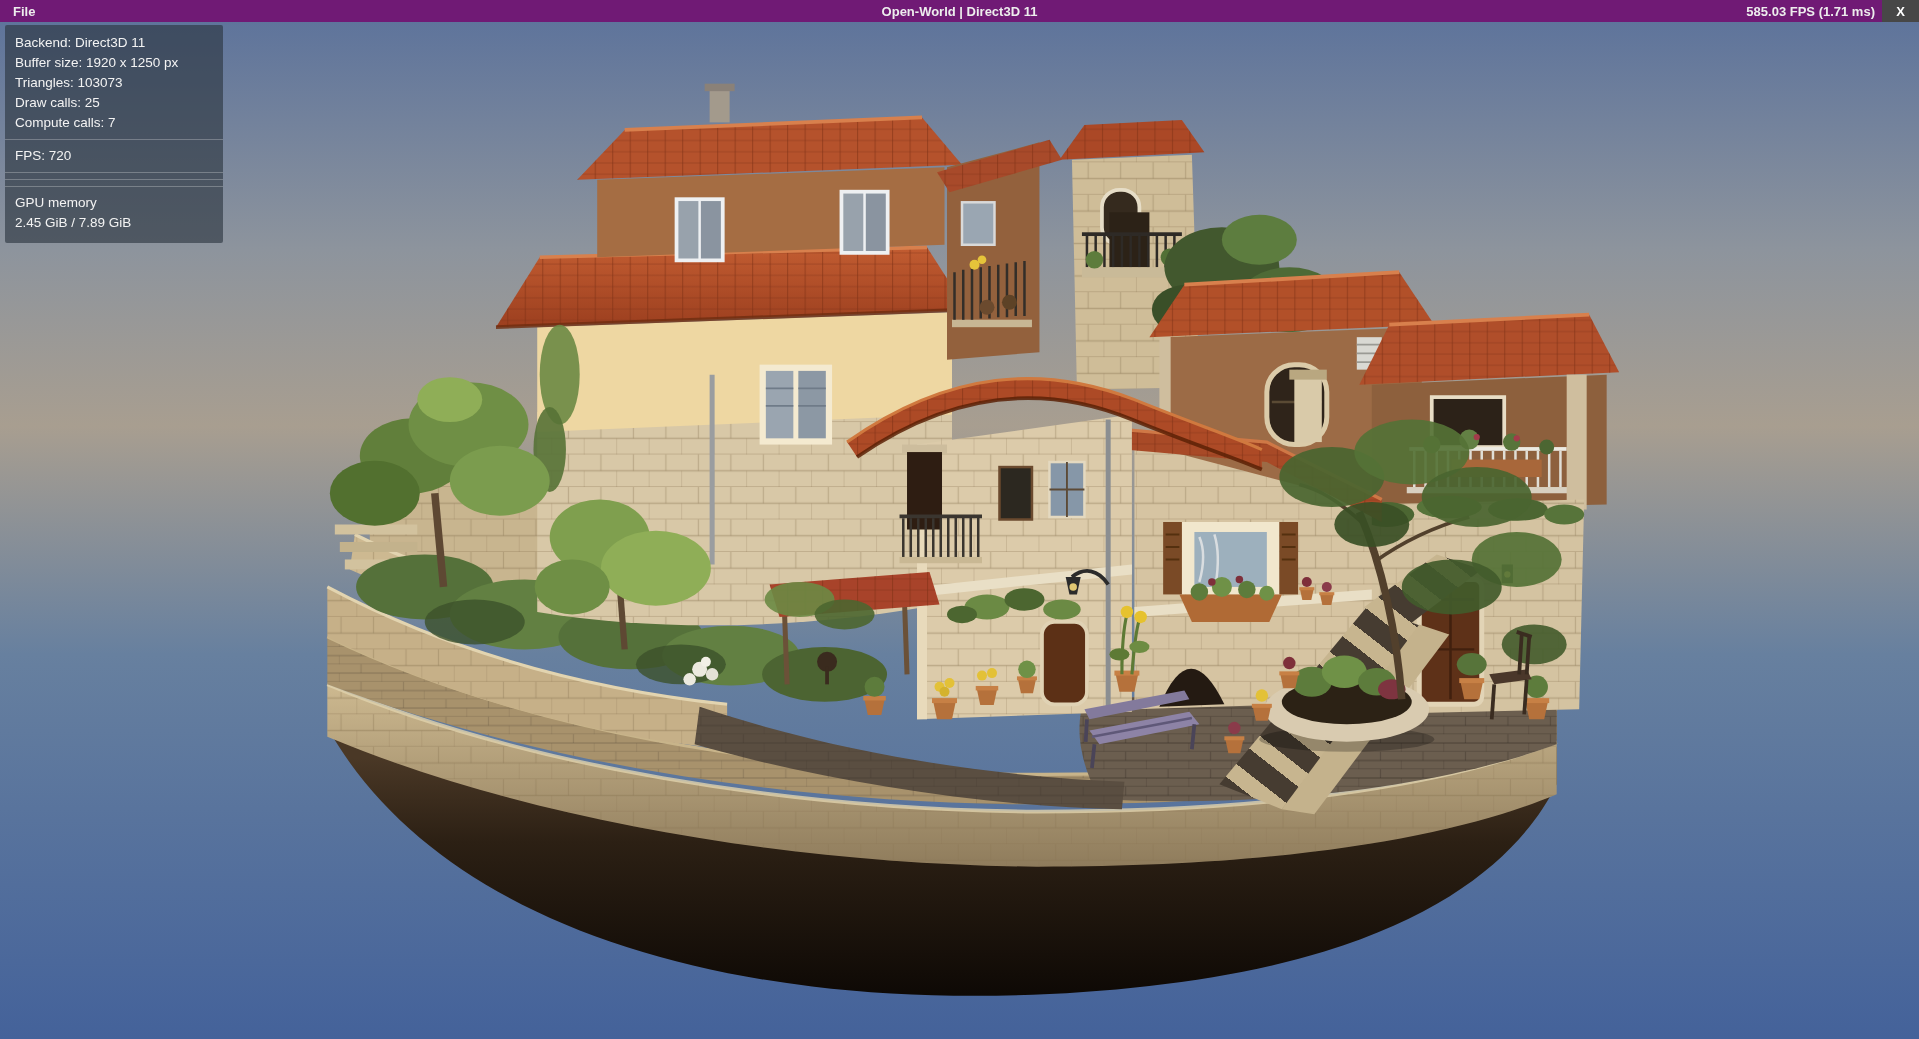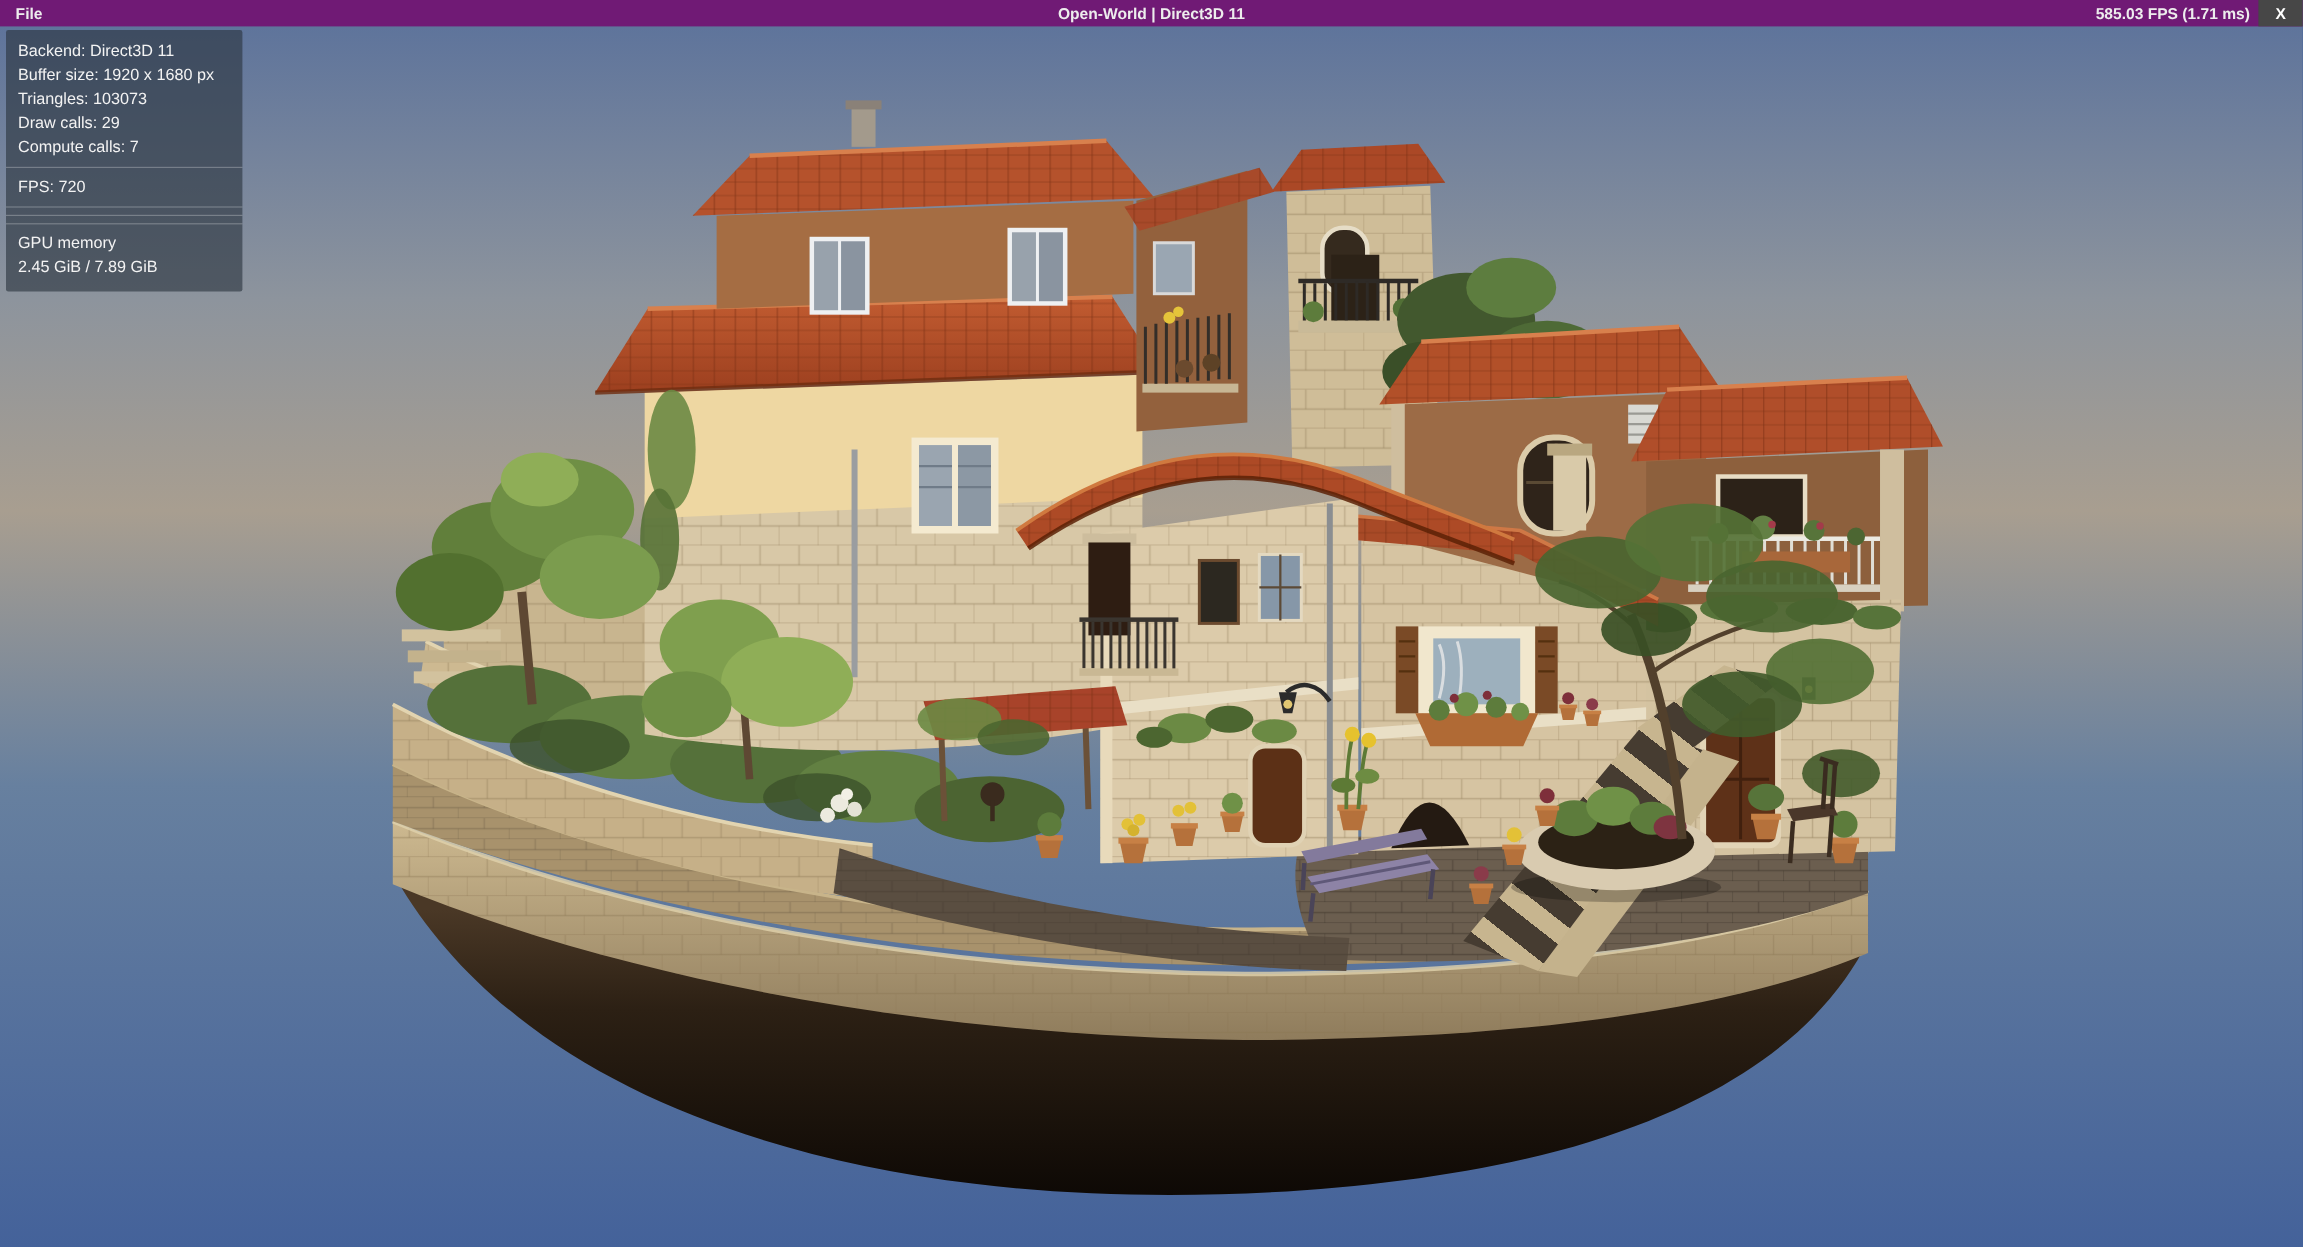--- a/index.html
+++ b/index.html
@@ -9,21 +9,21 @@
     z-index:20;display:flex;align-items:center;color:#ededed;font-size:13px;}
   .menubar .file{padding:0 13px;font-weight:700;cursor:default;}
   .menubar .title{position:absolute;left:0;right:0;text-align:center;font-weight:700;pointer-events:none;}
   .menubar .fps{position:absolute;right:44px;font-weight:700;}
   .menubar .close{position:absolute;right:0;top:0;width:37px;height:22px;background:#474747;
     display:flex;align-items:center;justify-content:center;font-weight:700;color:#fff;}
   
   .viewport{position:absolute;inset:0;z-index:0;}
   .viewport svg{position:absolute;inset:0;width:100%;height:100%;display:block;}
   
-  .stats{position:absolute;left:5px;top:25px;width:197px;z-index:10;box-sizing:border-box;
+  .stats{position:absolute;left:5px;top:25px;width:218px;z-index:10;box-sizing:border-box;
     background:rgba(42,51,62,0.62);color:#f3f3f3;font-size:13.5px;line-height:20px;
     padding:8px 10px 10px 10px;border-radius:2px;}
   .stats .divider{height:1px;background:rgba(255,255,255,0.26);margin:6px -10px;}
   .vtable{margin-top:4px;width:151px;background:rgba(30,30,33,0.82);border-radius:3px;}
   .vtable svg{display:block;}
   .vtable text{fill:#f3f3f3;font-size:13.5px;font-family:"Liberation Sans",sans-serif;}
   .gpu-mem div{white-space:nowrap;}
 </style>
 </head>
 <body>
@@ -405,23 +405,23 @@
 <header class="menubar">
   <div class="file">File</div>
   <div class="title">Open-World | Direct3D 11</div>
   <div class="fps">585.03 FPS (1.71 ms)</div>
   <div class="close">X</div>
 </header>
 
 <aside class="stats">
   <div class="sec">
     <div>Backend: Direct3D 11</div>
-    <div>Buffer size: 1920 x 1680 px</div>
+    <div>Buffer size: 1920 x 1250 px</div>
     <div>Triangles: 103073</div>
-    <div>Draw calls: 29</div>
+    <div>Draw calls: 25</div>
     <div>Compute calls: 7</div>
   </div>
   <div class="divider"></div>
   <div class="sec">
     <div>FPS: 720</div>
   </div>
   <div class="divider"></div>
   <div class="divider"></div>
   <div class="divider"></div>
   <div class="sec gpu-mem">

